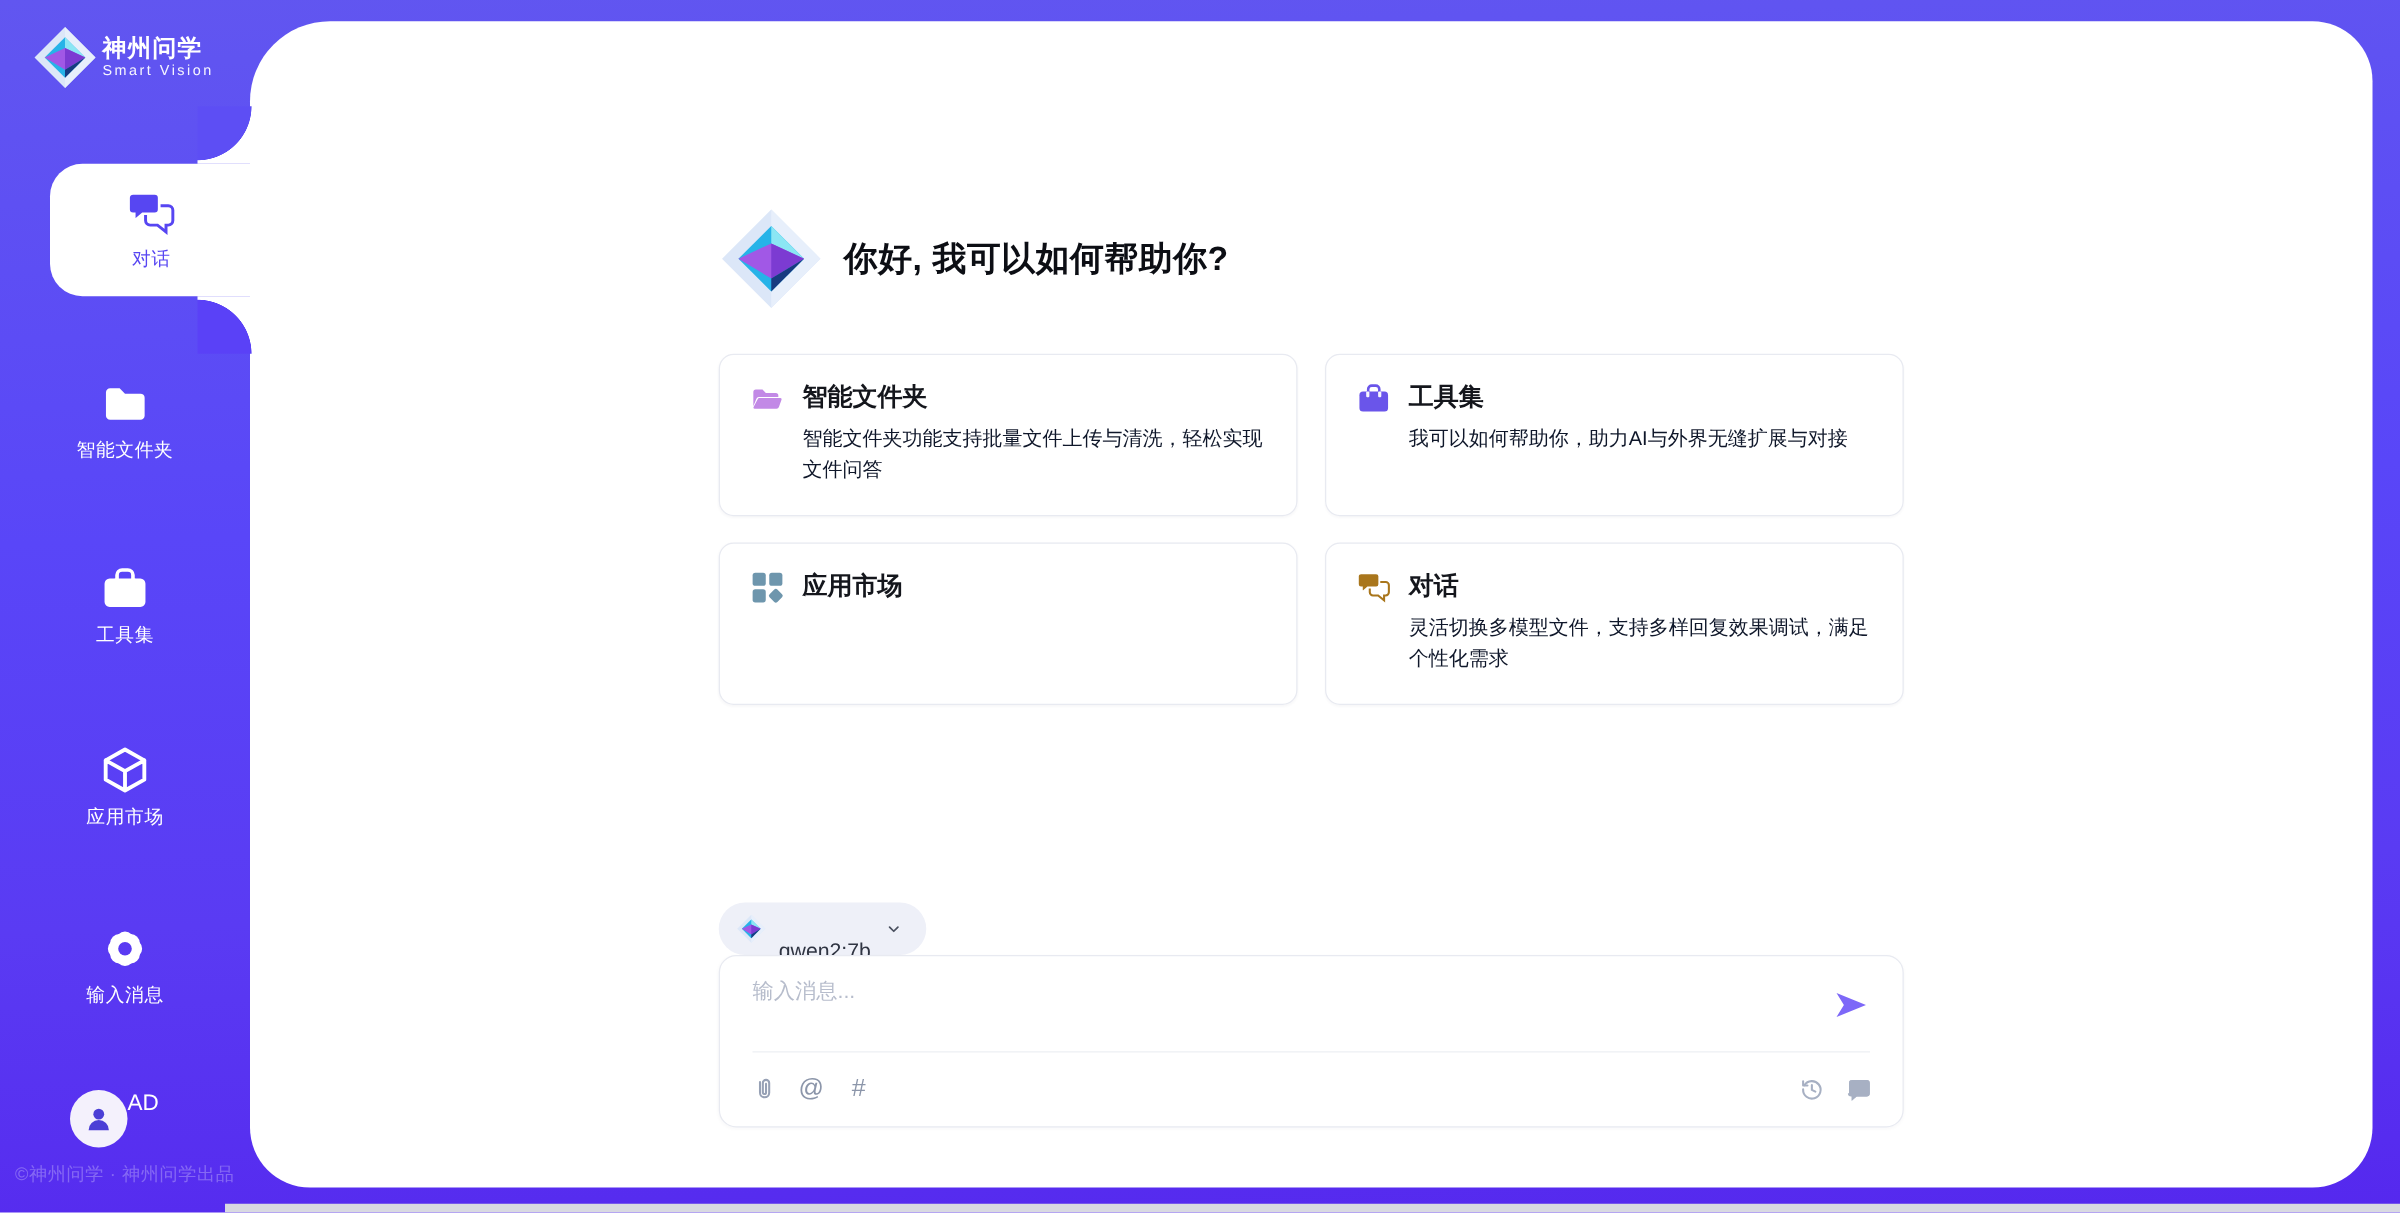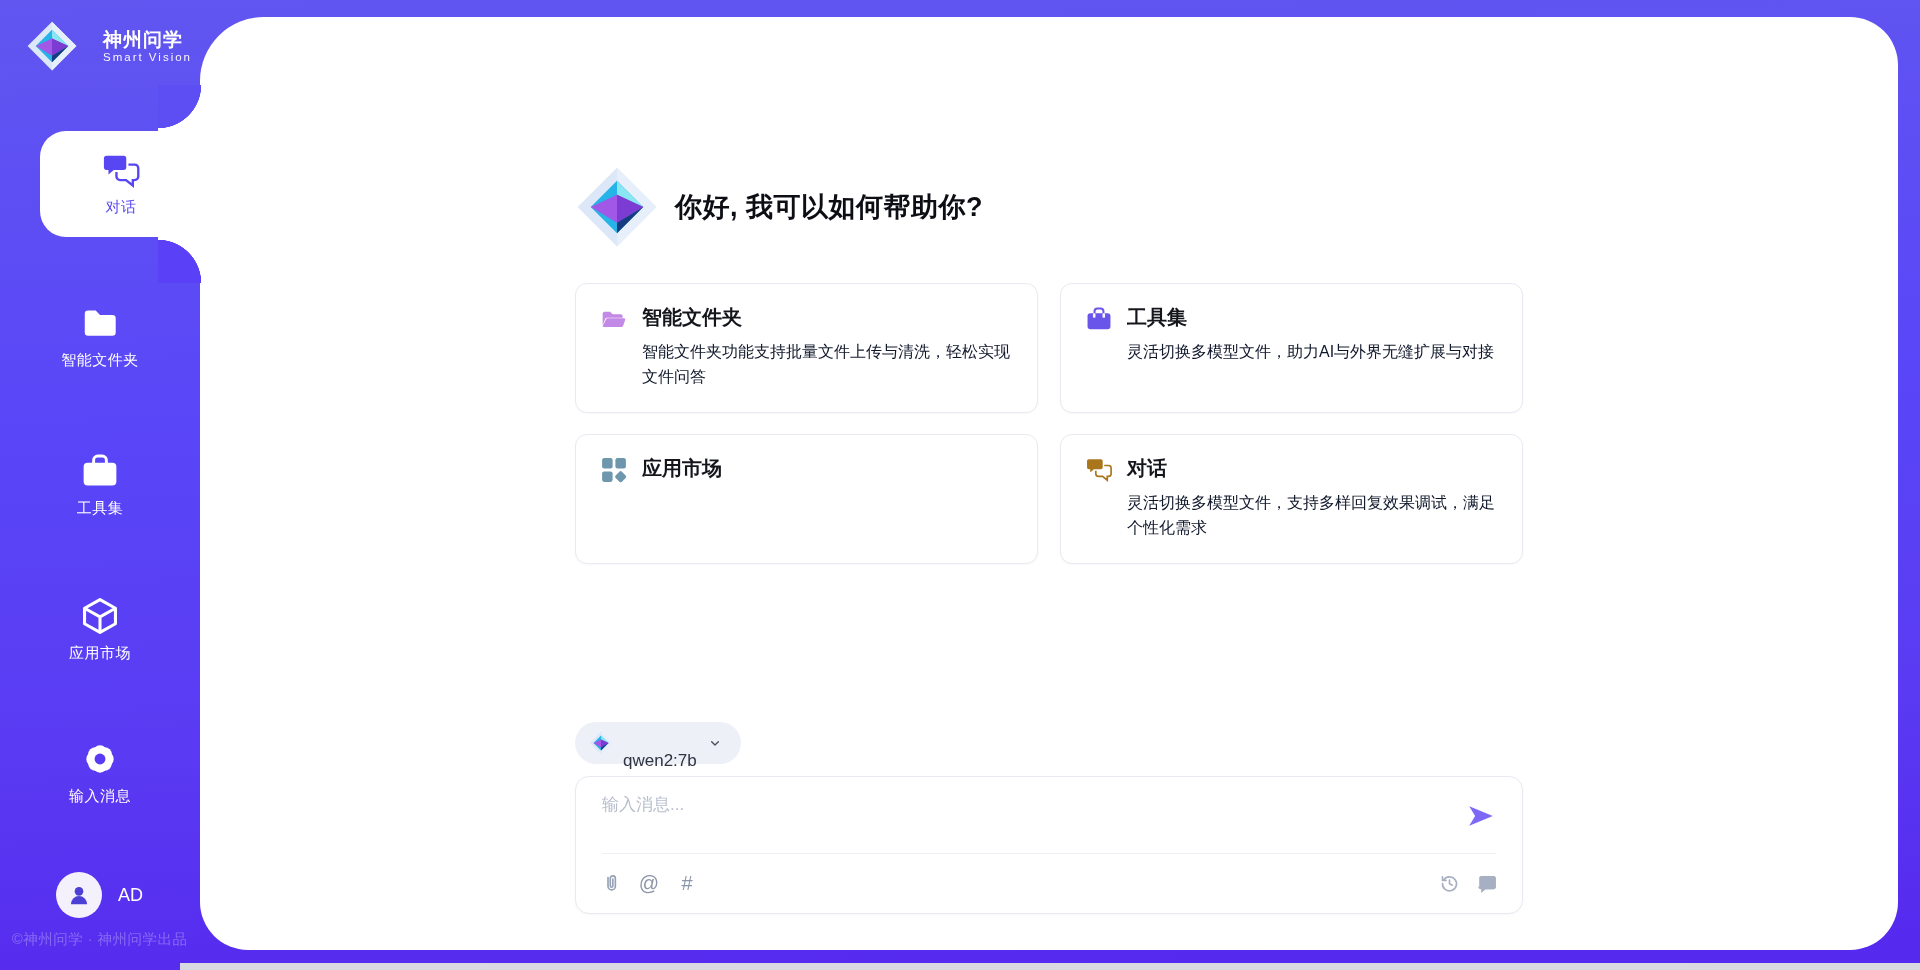--- a/index.html
+++ b/index.html
@@ -30,34 +30,34 @@
     position:absolute; left:158px; top:237px; width:44px; height:46px; z-index:3;
     background:radial-gradient(circle 44px at 0 100%, #5A41F7 0 43px, #ffffff 43.5px);
   }
   .bottom-strip {
     position:absolute; left:180px; right:0; bottom:0; height:7px;
     background:#D8D9E1; z-index:5;
   }
 
   
   .sidebar { position:absolute; left:0; top:0; width:200px; height:970px; z-index:4; color:#fff; }
-  .brand { position:absolute; left:26px; top:20px; display:flex; align-items:center; gap:25px; }
+  .brand { position:absolute; left:26px; top:20px; display:flex; align-items:center; gap:4px; }
   .brand svg { width:52px; height:52px; }
   .brand-name { font-size:19px; font-weight:700; letter-spacing:1px; line-height:1.2; }
   .brand-sub { font-size:11.5px; letter-spacing:2px; opacity:.95; }
   .nav-item {
     position:absolute; left:0; width:200px; text-align:center; cursor:pointer;
     display:flex; flex-direction:column; align-items:center; gap:8px;
   }
   .nav-item svg { width:40px; height:40px; }
   .nav-label { font-size:15px; letter-spacing:.5px; }
   .active-tab svg { width:40px; height:40px; }
   .active-tab .nav-label { font-size:15px; color:#5746F2; }
 
-  .user-row { position:absolute; left:56px; top:872px; display:flex; align-items:center; gap:16px; cursor:pointer; }
+  .user-row { position:absolute; left:56px; top:872px; display:flex; cursor:pointer; }
   .avatar { width:46px; height:46px; border-radius:50%; background:#F4F1FC; display:flex; align-items:center; justify-content:center; }
   .avatar svg { width:26px; height:26px; }
   .user-name { font-size:18px; color:#fff; }
   .copyright { position:absolute; left:12px; top:930px; width:190px; font-size:14.5px; color:rgba(255,255,255,.28); letter-spacing:.5px; white-space:nowrap; }
 
   
   .content { position:absolute; left:200px; top:17px; width:1698px; height:834px; z-index:3; }
   .content-col { width:948px; margin:0 auto; padding-top:148px; }
 
   .greeting { display:flex; align-items:center; gap:16px; }
@@ -81,21 +81,21 @@
 
   .model-chip {
     margin-top:158px; display:inline-flex; align-items:center; gap:10px;
     height:42px; padding:0 18px 0 14px; border-radius:21px; background:#EEF0F8; cursor:pointer;
   }
   .model-chip svg.logo { width:24px; height:24px; }
   .model-name { font-size:17px; color:#2F3442;margin-top:36px; }
   .chevron svg { width:16px; height:16px; display:block; }
 
   .composer {
-    margin-top:12px; width:948px; height:138px; background:#fff;
+    width:948px; height:138px; background:#fff;
     border:1px solid #E8EAF1; border-radius:14px; position:relative;
     box-shadow:0 1px 3px rgba(25,35,70,.03);
   }
   .composer textarea {
     position:absolute; left:26px; top:16px; width:840px; height:52px;
     border:none; outline:none; resize:none; font-family:inherit;
     font-size:17px; color:#30353F; background:transparent;
   }
   .composer textarea::placeholder { color:#B7BDCC; }
   .send-btn { position:absolute; right:26px; top:26px; width:30px; height:26px; cursor:pointer; }
@@ -273,21 +273,21 @@
         </div>
 
         <div class="card">
           <div class="card-icon ic-briefcase">
             <svg>
                 <use href="#icon-briefcase"></use>
               </svg>
           </div>
           <div>
             <div class="card-title">工具集</div>
-            <div class="card-desc">灵活切换多模型文件，助力AI与外界无缝扩展与对接</div>
+            <div class="card-desc">我可以如何帮助你，助力AI与外界无缝扩展与对接</div>
           </div>
         </div>
 
         <div class="card">
           <div class="card-icon ic-apps">
             <svg>
                 <use href="#icon-apps"></use>
               </svg>
           </div>
           <div>

